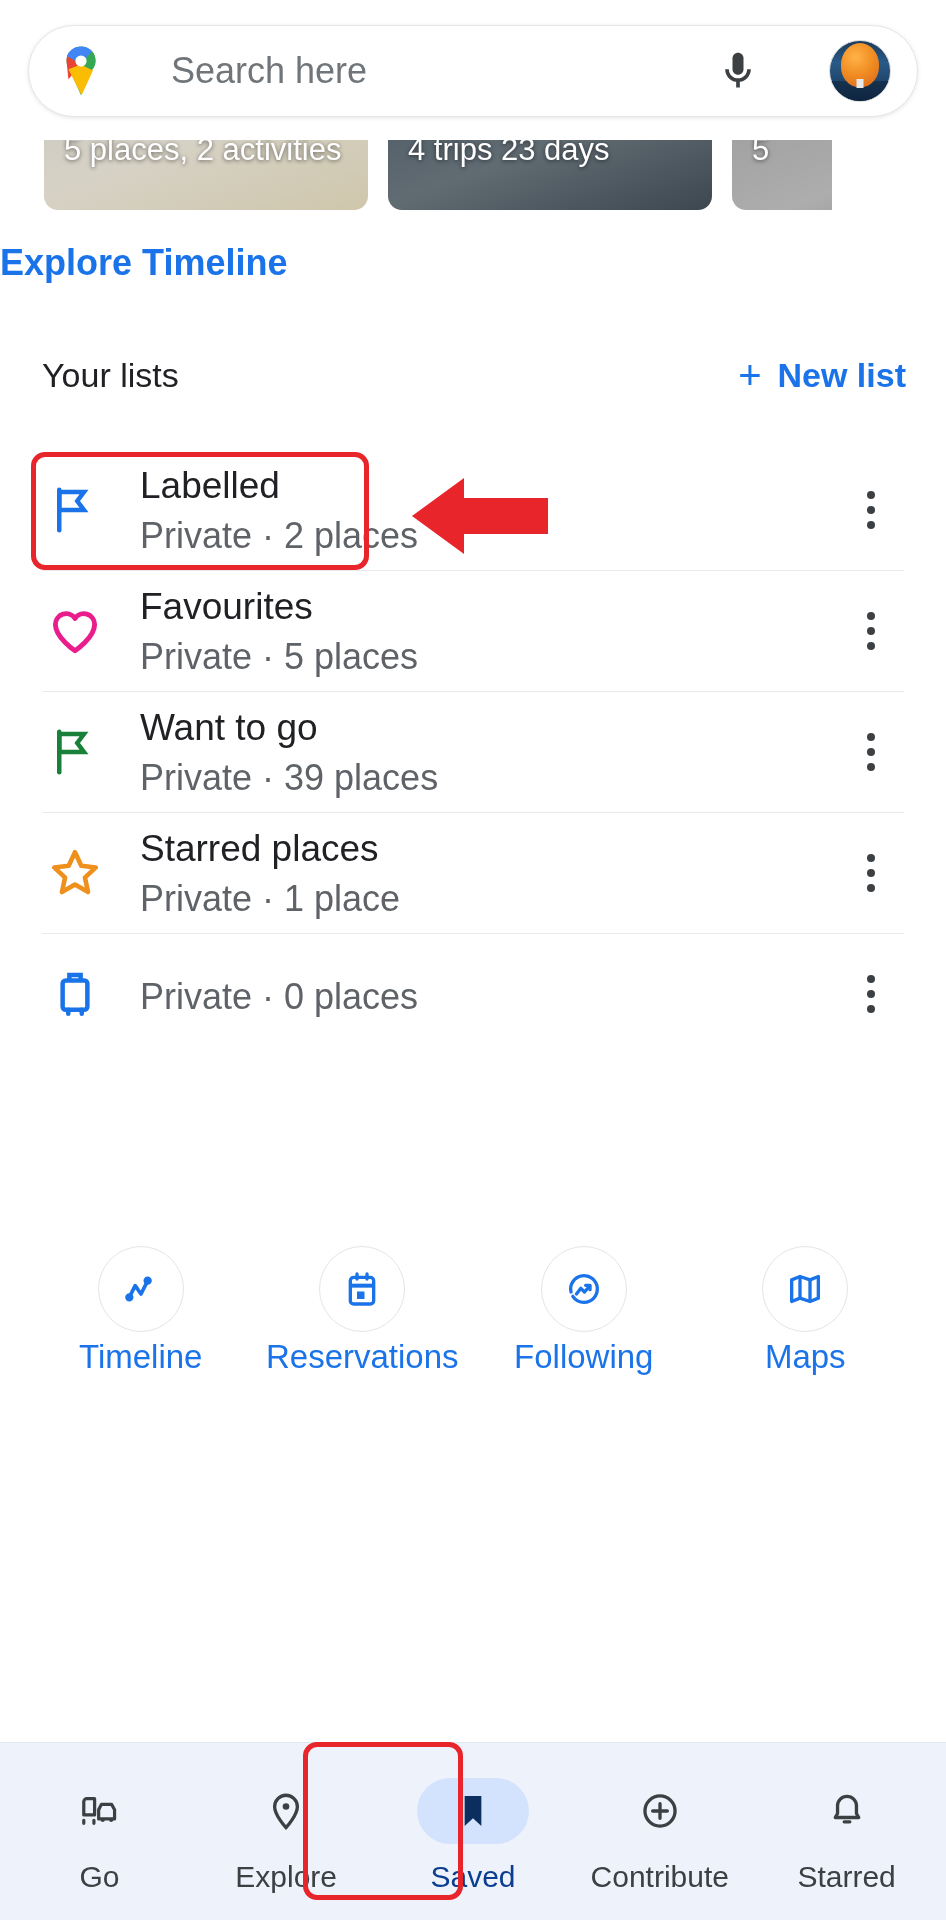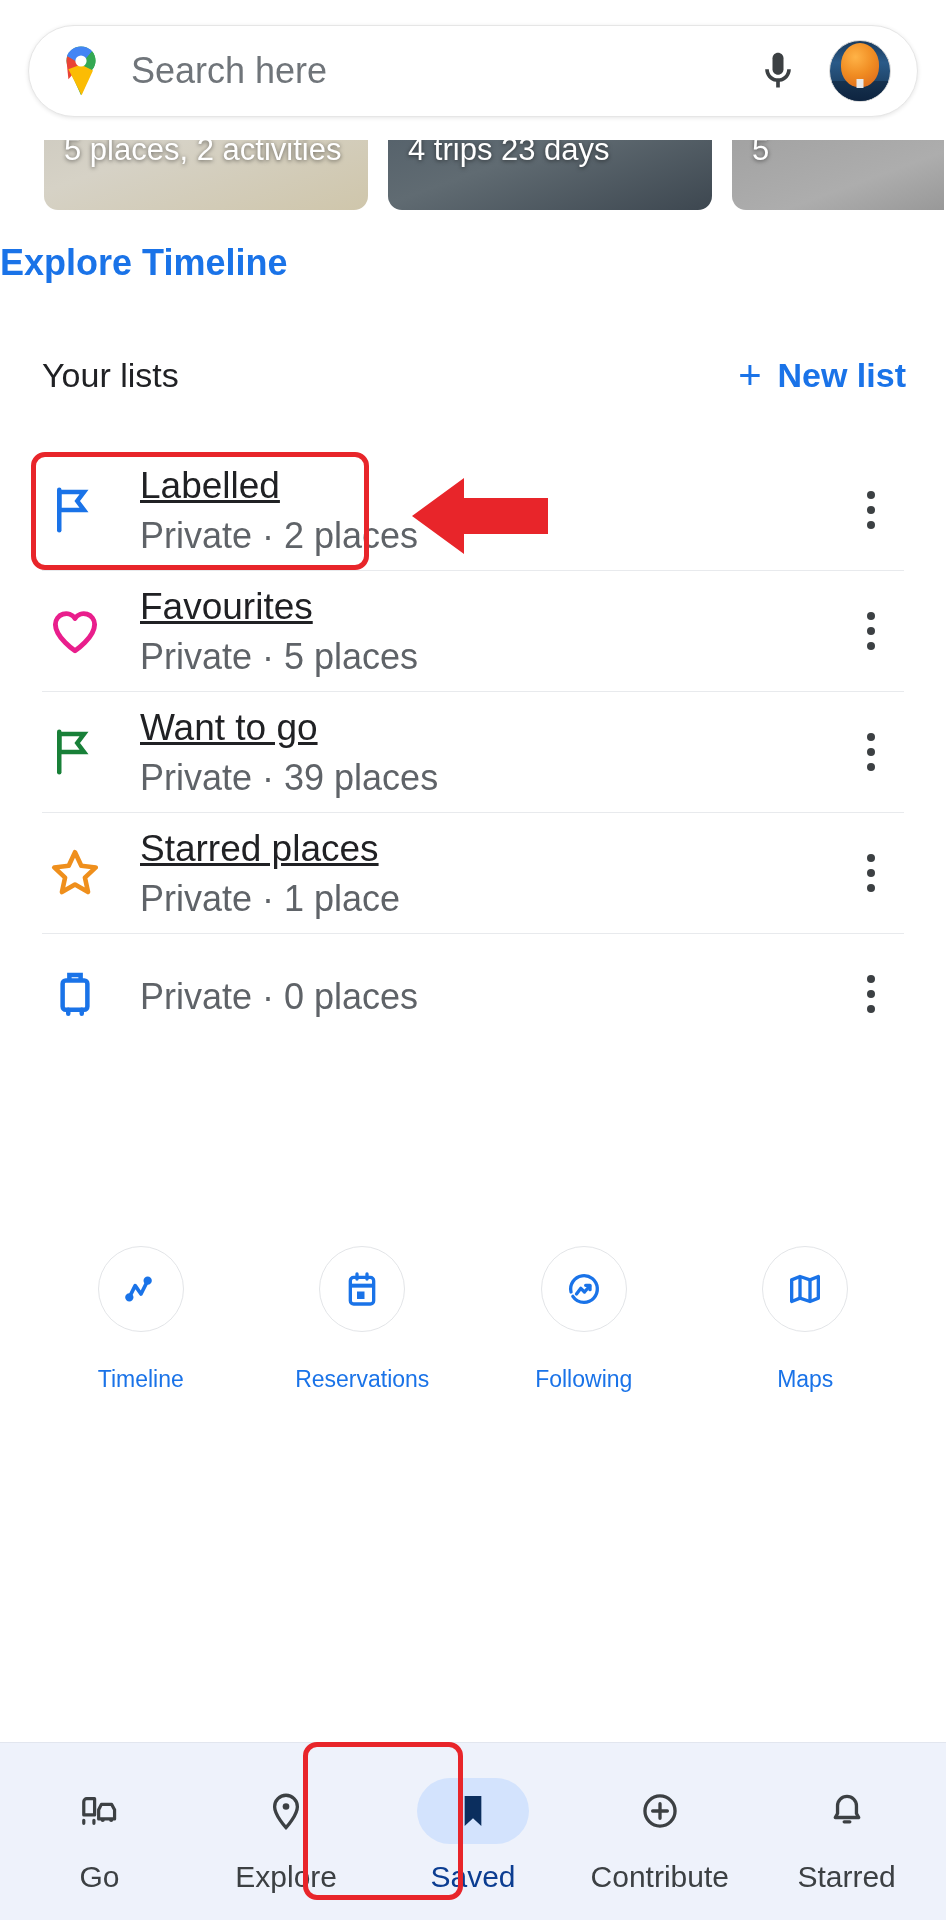--- a/index.html
+++ b/index.html
@@ -20,20 +20,21 @@
   .searchbar-wrap {
     position: absolute; top: 25px; left: 28px;
     width: 890px; height: 92px;
     background: #ffffff;
     border: 1px solid #e6e6e6;
     border-radius: 46px;
     box-shadow: 0 1px 4px rgba(0,0,0,0.10);
     display: flex; align-items: center;
     padding: 0 26px 0 30px;
     z-index: 40;
+    gap: 40px;
   }
   .gmaps-pin { width: 44px; height: 52px; flex: 0 0 auto; }
   .search-input {
     flex: 1 1 auto;
     border: none; outline: none;
     font-family: "Liberation Sans", sans-serif;
     font-size: 36px; color: #5f6368;
     background: transparent;
     margin-left: 28px;
   }
@@ -62,21 +63,21 @@
   }
   .avatar .basket {
     position: absolute; left: 50%; bottom: 22%;
     transform: translateX(-50%);
     width: 7px; height: 9px; background: #e8e8e8;
   }
 
   
   .cards-strip {
     position: absolute; top: 140px; left: 0;
-    width: 944px; height: 72px;
+    width: 832px; height: 72px;
     overflow: hidden; z-index: 5;
   }
   .tcard {
     position: absolute; top: -60px; height: 130px;
     border-radius: 14px; overflow: hidden;
     display: flex; align-items: flex-end;
   }
   .tcard .cap {
     color: #ffffff; font-size: 31px;
     padding: 0 0 42px 20px; white-space: nowrap;
@@ -118,21 +119,21 @@
   .list-row {
     position: relative; height: 120px;
     display: flex; align-items: center;
     padding: 0 40px 0 42px; cursor: pointer;
   }
   .row-icon {
     width: 66px; flex: 0 0 66px;
     display: flex; align-items: center; justify-content: center;
   }
   .row-text { flex: 1 1 auto; margin-left: 32px; }
-  .row-title { font-size: 37px; color: #202124; line-height: 1.22; text-decoration: underline; }
+  .row-title { font-size: 37px; color: #202124; line-height: 1.22; }
   .row-sub { font-size: 36px; color: #5f6368; margin-top: 6px; }
   .kebab {
     width: 70px; flex: 0 0 70px;
     display: flex; flex-direction: column; align-items: center;
     justify-content: center; gap: 7px; cursor: pointer;
   }
   .kebab i { width: 8px; height: 8px; border-radius: 50%; background: #3c4043; display: block; }
   .divider {
     height: 1px; background: #e8eaed;
     margin: 0 42px;
@@ -162,21 +163,21 @@
     display: flex; flex-direction: column; align-items: center;
     cursor: pointer; width: 190px;
   }
   .quick-circle {
     width: 86px; height: 86px; border-radius: 50%;
     border: 1px solid #e3e5e8;
     display: flex; align-items: center; justify-content: center;
     background: #ffffff;
   }
   .quick-label {
-    margin-top: 34px; font-size: 23px; color: #1a73e8;
+    margin-top: 6px; font-size: 33px; color: #1a73e8;
     white-space: nowrap;
   }
 
   
   .bottom-nav {
     position: absolute; left: 0; bottom: 0;
     width: 946px; height: 178px;
     background: #eef2fb;
     border-top: 1px solid #e2e6ef;
     display: flex; align-items: center; justify-content: space-around;

